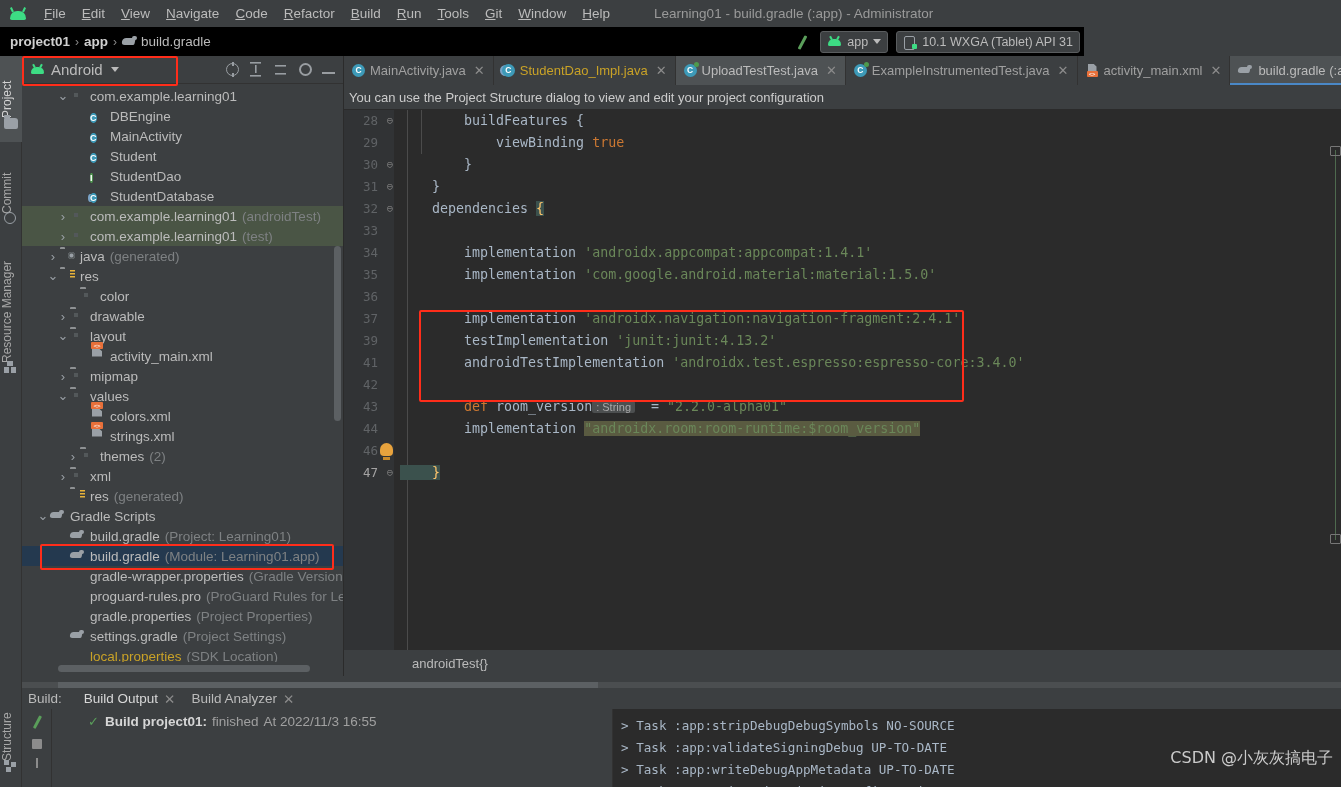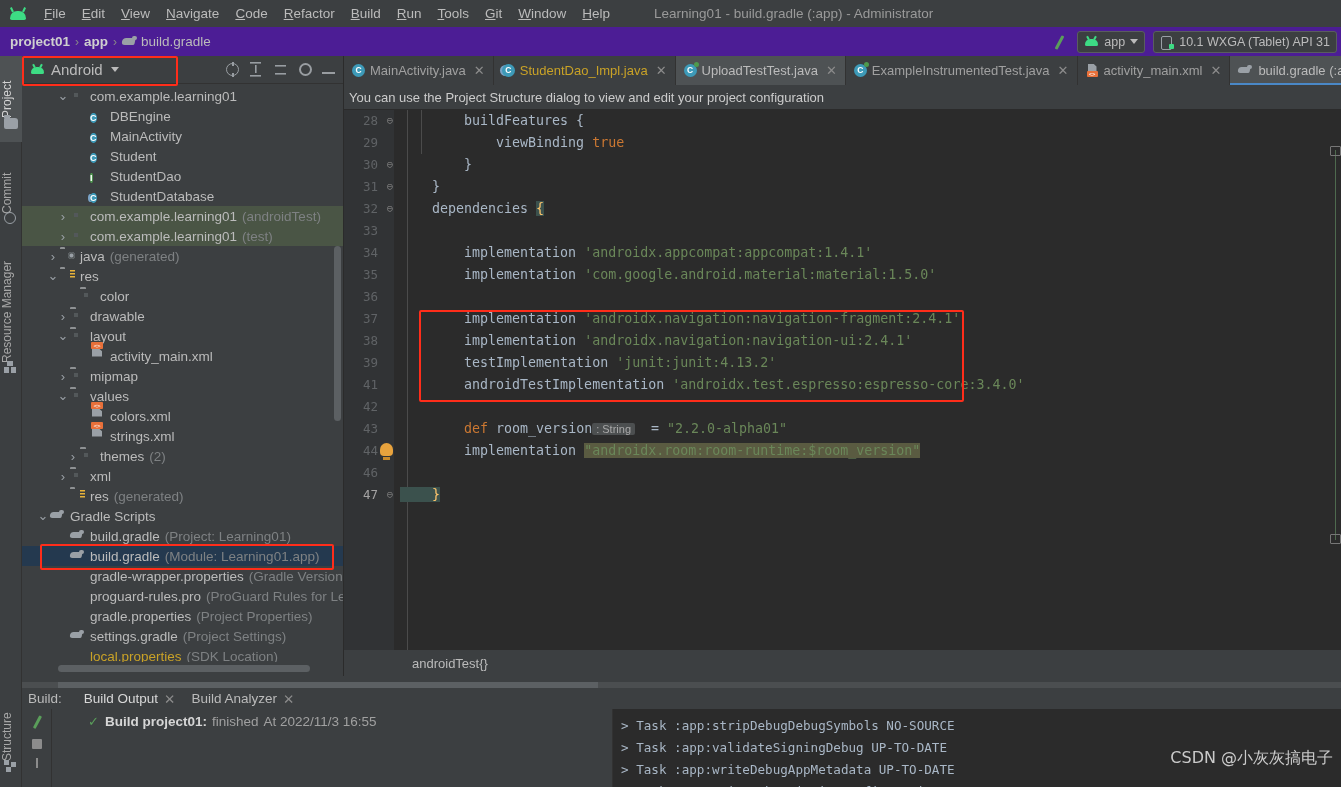--- a/index.html
+++ b/index.html
@@ -29,22 +29,22 @@
   .menu-item{
     padding:3px 8px; color:#bbbbbb; font-size:13.5px; white-space:nowrap;
   }
   .menu-item .u{ text-decoration:underline; }
   .win-title{
     margin-left:36px; color:#9a9a9a; font-size:13.5px; white-space:nowrap;
   }
 
   
   .navbar{
-    position:absolute; top:27px; left:0; width:1341px; height:29px;
-    background:#4c1d95; display:flex; align-items:center;
+    position:absolute; top:27px; left:0; width:1084px; height:29px;
+    background:#000000; display:flex; align-items:center;
   }
   .crumbs{ display:flex; align-items:center; padding-left:10px; }
   .crumb{ color:#bbbbbb; font-size:13.5px; white-space:nowrap; }
   .crumb.bold{ font-weight:bold; color:#cfcfcf; }
   .crumb-sep{ color:#888; margin:0 5px; font-size:12px; }
   .gradle-ico{
     display:inline-block; width:15px; height:11px; position:relative; margin-right:4px;
     vertical-align:-1px;
   }
   .gradle-ico:before{
@@ -619,21 +619,20 @@
           <div class="code-line"><span class="lno">28</span><span class="fold">⊖</span><span class="ctext"><span class="w">        buildFeatures {</span></span></div>
           <div class="code-line"><span class="lno">29</span><span class="ctext"><span class="w">            viewBinding </span><span class="k">true</span></span></div>
           <div class="code-line"><span class="lno">30</span><span class="fold">⊖</span><span class="ctext"><span class="w">        }</span></span></div>
           <div class="code-line"><span class="lno">31</span><span class="fold">⊖</span><span class="ctext"><span class="w">    }</span></span></div>
           <div class="code-line"><span class="lno">32</span><span class="fold">⊖</span><span class="ctext"><span class="w">    dependencies </span><span class="brace-hl">{</span></span></div>
           <div class="code-line"><span class="lno">33</span><span class="ctext"></span></div>
           <div class="code-line"><span class="lno">34</span><span class="ctext"><span class="w">        implementation </span><span class="s">'androidx.appcompat:appcompat:1.4.1'</span></span></div>
           <div class="code-line"><span class="lno">35</span><span class="ctext"><span class="w">        implementation </span><span class="s">'com.google.android.material:material:1.5.0'</span></span></div>
           <div class="code-line"><span class="lno">36</span></div>
           <div class="code-line"><span class="lno">37</span><span class="ctext"><span class="w">        implementation </span><span class="s">'androidx.navigation:navigation-fragment:2.4.1'</span></span></div>
-          <div class="code-line"><span class="lno">38</span><span class="ctext"><span class="w">        implementation </span><span class="s">'androidx.navigation:navigation-ui:2.4.1'</span></span></div>
           <div class="code-line"><span class="lno">39</span><span class="ctext"><span class="w">        testImplementation </span><span class="s">'junit:junit:4.13.2'</span></span></div>
           <div class="code-line"><span class="lno">41</span><span class="ctext"><span class="w">        androidTestImplementation </span><span class="s">'androidx.test.espresso:espresso-core:3.4.0'</span></span></div>
           <div class="code-line"><span class="lno">42</span><span class="ctext"></span></div>
           <div class="code-line"><span class="lno">43</span><span class="ctext"><span class="w">        </span><span class="k">def</span><span class="w"> room_version</span><span class="hint">: String</span><span class="w">  = </span><span class="s">"2.2.0-alpha01"</span></span></div>
           <div class="code-line"><span class="lno">44</span><span class="ctext"><span class="w">        implementation </span><span class="hl-str">"androidx.room:room-runtime:$room_version"</span></span></div>
           <div class="code-line"><span class="lno">46</span><span class="ctext"></span></div>
           <div class="code-line"><span class="lno cur">47</span><span class="fold">⊖</span><span class="ctext"><span class="brace-hl">    }</span></span></div>
         </div>
 
       <div class="bulb" style="top:333px;"></div>

